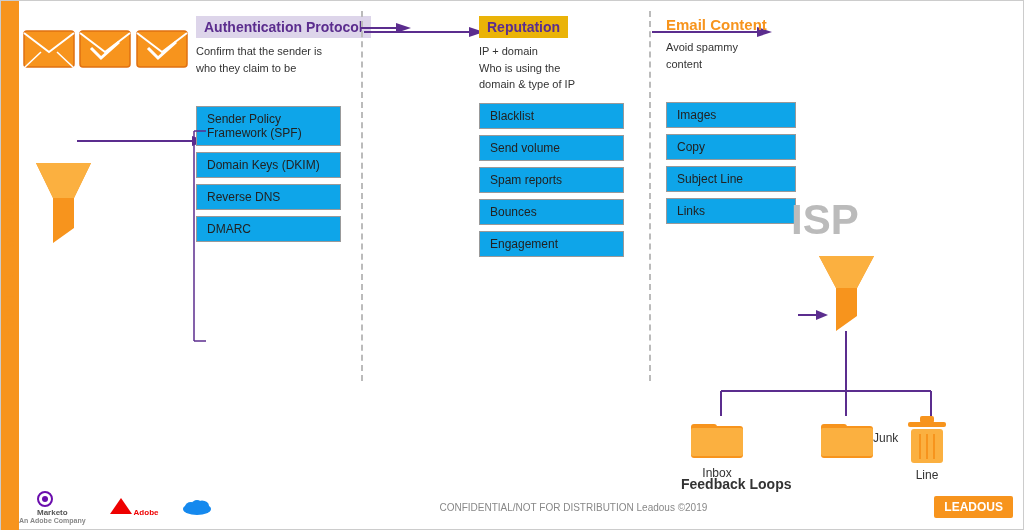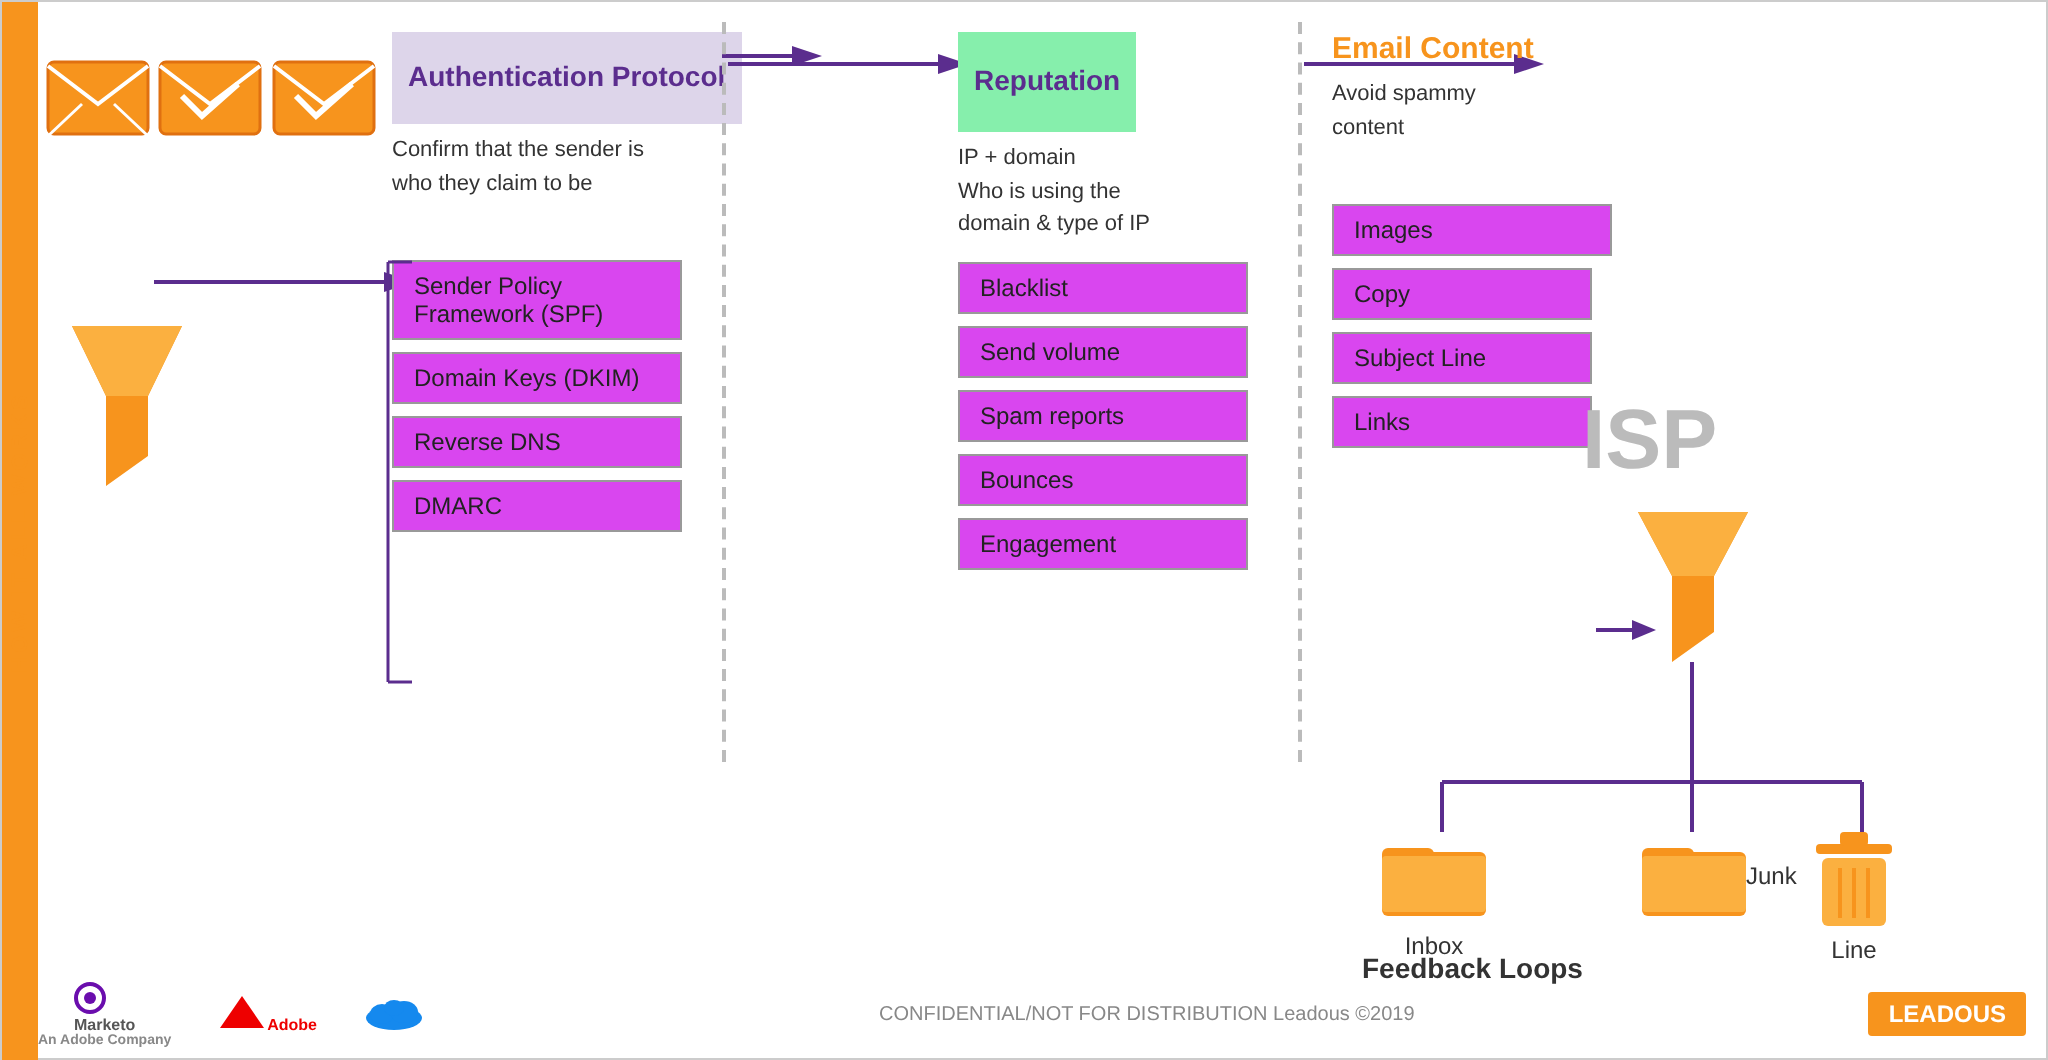--- a/index.html
+++ b/index.html
@@ -29,21 +29,21 @@
       height: 530px;
       background: linear-gradient(to bottom, #f7941d, #f7941d);
     }
 
     .item-box {
       border: 1.5px solid #999;
       padding: 5px 10px;
       margin-top: 6px;
       font-size: 12px;
       color: #222;
-      background: #d946ef;
+      background: #0ea5e9;
       width: 145px;
     }
   </style>
 </head>
 <body>
 
 <div class="slide">
 
   <div class="left-bar"></div>
 
@@ -79,21 +79,21 @@
       <polygon points="0,0 55,0 38,35 17,35" fill="#fbb040"></polygon>
     </svg>
   </div>
 
   <svg style="position:absolute;left:76px;top:135px;overflow:visible;" width="130" height="10">
     <line x1="0" y1="5" x2="115" y2="5" stroke="#5b2d8e" stroke-width="2"></line>
     <polygon points="115,0 130,5 115,10" fill="#5b2d8e"></polygon>
   </svg>
 
   <div style="position:absolute;left:195px;top:15px;">
-    <div style="display:inline-block;background:#ddd5ea;padding:14px 8px;">
+    <div style="display:inline-block;background:#ddd5ea;padding:2px 8px;">
       <span style="font-size:14px;font-weight:bold;color:#5b2d8e;">Authentication Protocol</span>
     </div>
     
     <svg style="position:absolute;left:165px;top:6px;overflow:visible;" width="50" height="12">
       <line x1="0" y1="6" x2="35" y2="6" stroke="#5b2d8e" stroke-width="2"></line>
       <polygon points="35,1 50,6 35,11" fill="#5b2d8e"></polygon>
     </svg>
     <div style="font-size:11px;color:#333;margin-top:5px;line-height:1.5;max-width:140px;">Confirm that the sender is<br>who they claim to be</div>
     <div class="item-box" style="margin-top:30px;">Sender Policy Framework (SPF)</div>
     <div class="item-box">Domain Keys (DKIM)</div>
@@ -102,42 +102,42 @@
   </div>
 
   <div style="position:absolute;left:360px;top:10px;width:2px;height:370px;border-left:2px dashed #bbb;"></div>
 
   <svg style="position:absolute;left:363px;top:25px;overflow:visible;" width="120" height="12">
     <line x1="0" y1="6" x2="105" y2="6" stroke="#5b2d8e" stroke-width="2"></line>
     <polygon points="105,1 120,6 105,11" fill="#5b2d8e"></polygon>
   </svg>
 
   <div style="position:absolute;left:478px;top:15px;">
-    <div style="display:inline-block;background:#86efac;padding:16px 8px;">
+    <div style="display:inline-block;background:#eab308;padding:2px 8px;">
       <span style="font-size:14px;font-weight:bold;color:#5b2d8e;">Reputation</span>
     </div>
     <div style="font-size:11px;color:#333;margin-top:5px;line-height:1.5;max-width:140px;">IP + domain<br>Who is using the<br>domain &amp; type of IP</div>
     <div class="item-box" style="margin-top:10px;">Blacklist</div>
     <div class="item-box">Send volume</div>
     <div class="item-box">Spam reports</div>
     <div class="item-box">Bounces</div>
     <div class="item-box">Engagement</div>
   </div>
 
   <div style="position:absolute;left:648px;top:10px;width:2px;height:370px;border-left:2px dashed #bbb;"></div>
 
   <svg style="position:absolute;left:651px;top:25px;overflow:visible;" width="120" height="12">
     <line x1="0" y1="6" x2="105" y2="6" stroke="#5b2d8e" stroke-width="2"></line>
     <polygon points="105,1 120,6 105,11" fill="#5b2d8e"></polygon>
   </svg>
 
   <div style="position:absolute;left:665px;top:15px;">
     <span style="font-size:15px;font-weight:bold;color:#f7941d;">Email Content</span>
     <div style="font-size:11px;color:#333;margin-top:5px;line-height:1.5;max-width:130px;">Avoid spammy<br>content</div>
-    <div class="item-box" style="margin-top:30px;width:140px;">Images</div>
+    <div class="item-box" style="margin-top:30px;width:130px;">Images</div>
     <div class="item-box" style="width:130px;">Copy</div>
     <div class="item-box" style="width:130px;">Subject Line</div>
     <div class="item-box" style="width:130px;">Links</div>
   </div>
 
   <div style="position:absolute;left:790px;top:195px;font-size:42px;font-weight:bold;color:#bbb;">ISP</div>
 
   <div style="position:absolute;left:818px;top:255px;">
     <svg width="55" height="75" viewBox="0 0 55 75">
       <polygon points="0,0 55,0 38,32 38,60 17,75 17,32" fill="#f7941d"></polygon>

